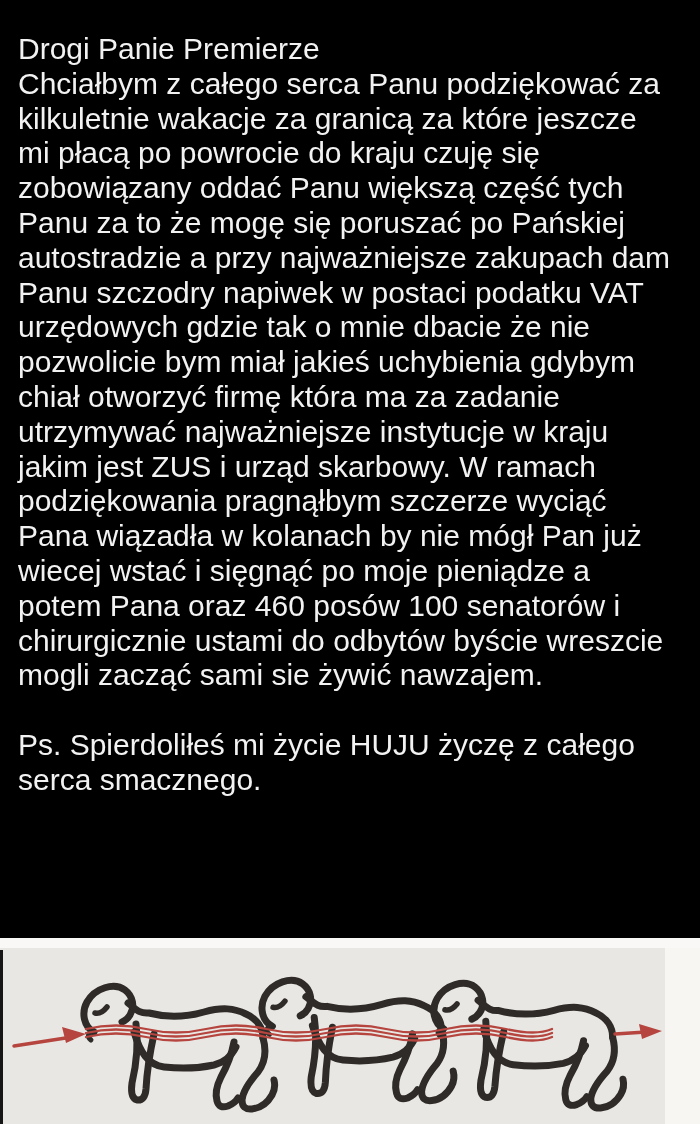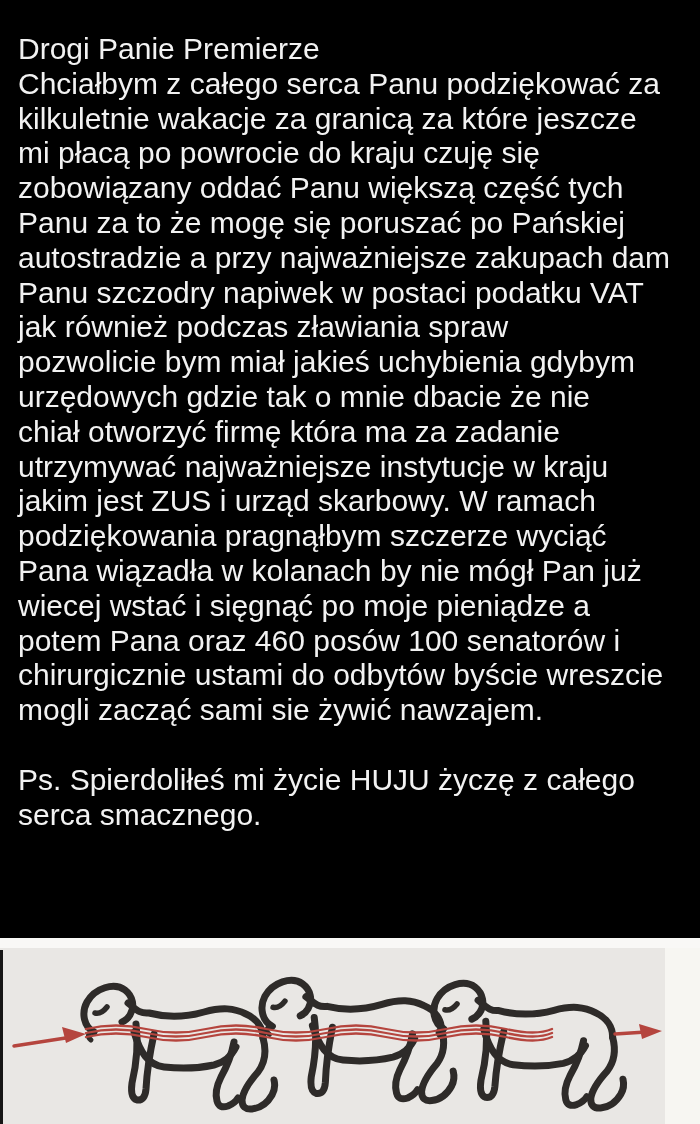--- a/index.html
+++ b/index.html
@@ -35,23 +35,22 @@
 
 <div class="letter">
   <div class="line">Drogi Panie Premierze</div>
   <div class="line">Chciałbym z całego serca Panu podziękować za</div>
   <div class="line">kilkuletnie wakacje za granicą za które jeszcze</div>
   <div class="line">mi płacą po powrocie do kraju czuję się</div>
   <div class="line">zobowiązany oddać Panu większą część tych</div>
   <div class="line">Panu za to że mogę się poruszać po Pańskiej</div>
   <div class="line">autostradzie a przy najważniejsze zakupach dam</div>
   <div class="line">Panu szczodry napiwek w postaci podatku VAT</div>
-  <div class="line">jak również podczas zławiania spraw</div>
+  <div class="line">urzędowych gdzie tak o mnie dbacie że nie</div>
   <div class="line">pozwolicie bym miał jakieś uchybienia gdybym</div>
-  <div class="line">urzędowych gdzie tak o mnie dbacie że nie</div>
   <div class="line">chiał otworzyć firmę która ma za zadanie</div>
   <div class="line">utrzymywać najważniejsze instytucje w kraju</div>
   <div class="line">jakim jest ZUS i urząd skarbowy. W ramach</div>
   <div class="line">podziękowania pragnąłbym szczerze wyciąć</div>
   <div class="line">Pana wiązadła w kolanach by nie mógł Pan już</div>
   <div class="line">wiecej wstać i sięgnąć po moje pieniądze a</div>
   <div class="line">potem Pana oraz 460 posów 100 senatorów i</div>
   <div class="line">chirurgicznie ustami do odbytów byście wreszcie</div>
   <div class="line">mogli zacząć sami sie żywić nawzajem.</div>
   <div class="line"></div>

